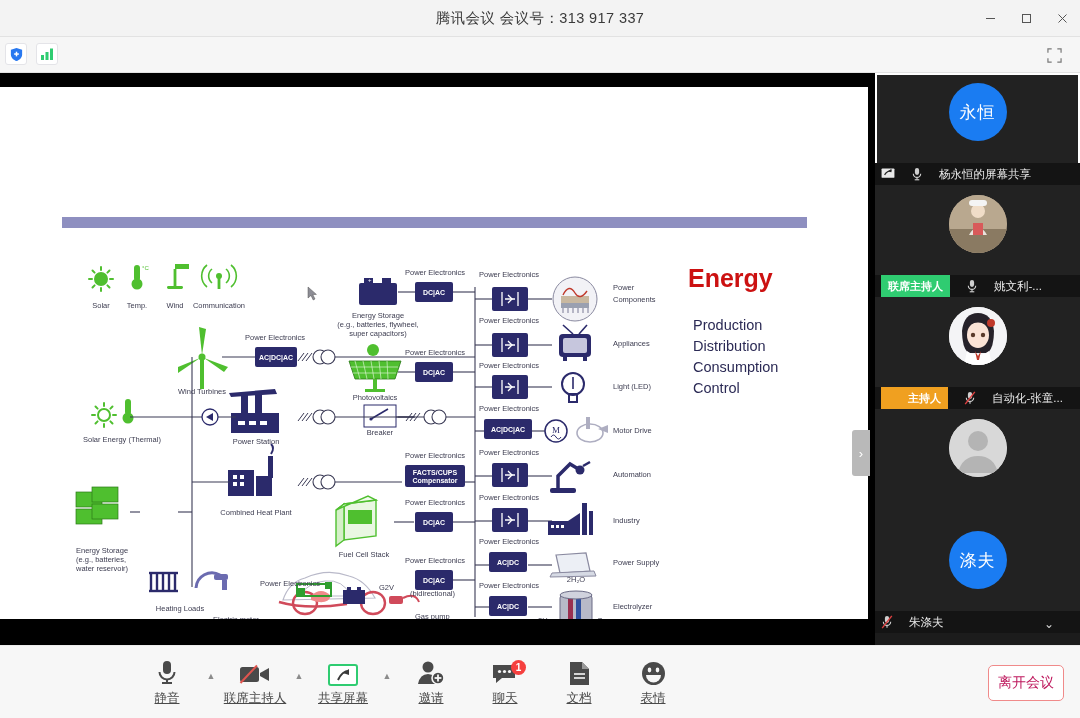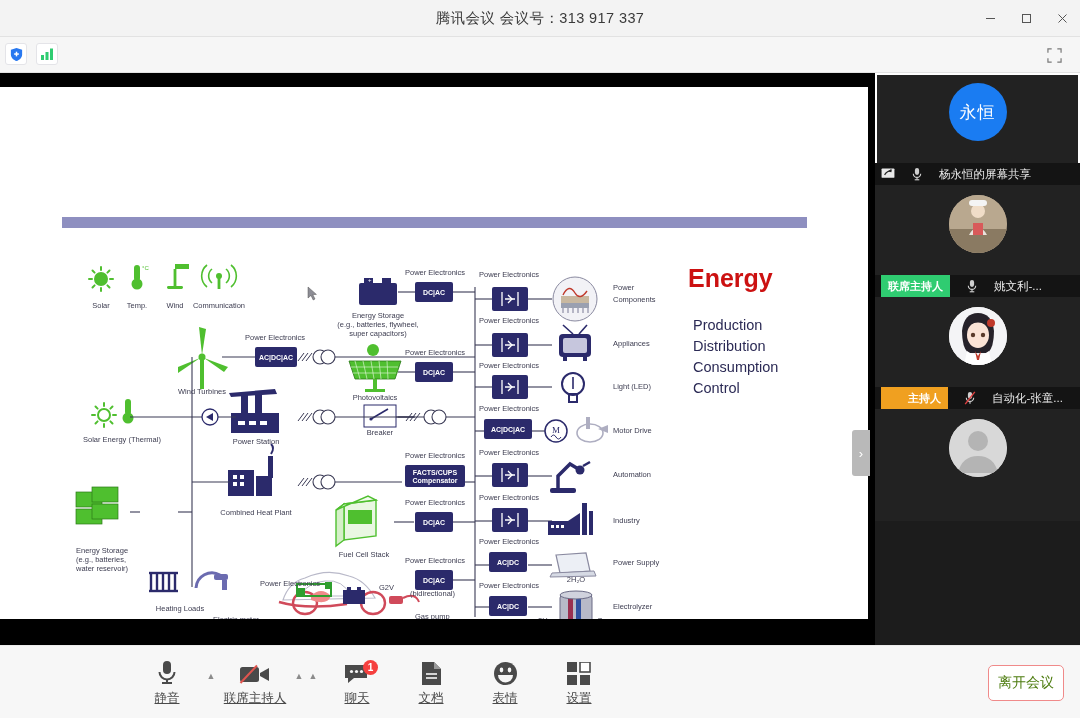--- a/index.html
+++ b/index.html
@@ -136,21 +136,21 @@
     min-width:15px; height:15px; padding:0 3px; border-radius:8px; background:#f5403f;
     color:#fff; font-size:10px; line-height:15px; text-align:center; font-weight:bold;
   }
   .sharebox {
     width:30px; height:22px; border:2px solid #2fcc71; border-radius:3px;
     display:flex; align-items:center; justify-content:center; background:#fff;
   }
   .leave {
     position:absolute; right:16px; top:19px; width:76px; height:36px;
     border:1px solid #f08a8a; border-radius:5px; background:#fff;
-    color:#4d7c0f; font-size:14px; display:flex; align-items:center; justify-content:center;
+    color:#be185d; font-size:14px; display:flex; align-items:center; justify-content:center;
   }
 </style>
 </head>
 <body>
 
 <div class="app">
 
   <div class="titlebar">
     <div class="title">腾讯会议 会议号：313 917 337</div>
     <div class="winbtns">
@@ -760,20 +760,33 @@
       <div class="ptile">
         <div class="pavatar grey">
           <svg class="silhouette" viewBox="0 0 58 58">
             <circle cx="29" cy="29" r="29" fill="#d8d8d8"></circle>
             <circle cx="29" cy="22" r="10" fill="#b4b4b4"></circle>
             <path d="M9 54 q4 -17 20 -17 q16 0 20 17z" fill="#b4b4b4"></path>
           </svg>
         </div>
       </div>
 
+      <div class="ptile">
+        <div class="pavatar blue">涤夫</div>
+        <div class="pbar">
+          <svg class="micic" viewBox="0 0 12 16">
+            <rect x="3.6" y="1" width="4.8" height="8" rx="2.4" fill="#cfcfcf"></rect>
+            <path d="M1.8 7.6 a4.2 4.2 0 0 0 8.4 0" stroke="#cfcfcf" stroke-width="1.3" fill="none"></path>
+            <line x1="6" y1="12" x2="6" y2="14.6" stroke="#cfcfcf" stroke-width="1.3"></line>
+            <line x1="0.5" y1="15" x2="11.5" y2="1" stroke="#e04040" stroke-width="1.6"></line>
+          </svg>
+          <span class="pname">朱涤夫</span>
+          <span class="chev-rail">⌄</span>
+        </div>
+      </div>
 
     </div>
   </div>
 
   <div class="bottombar">
     <div class="tools">
 
       <div class="tool">
         <div class="glyph">
           <svg width="22" height="26" viewBox="0 0 22 26">
@@ -792,22 +805,45 @@
           <svg width="32" height="24" viewBox="0 0 32 24">
             <rect x="1" y="5" width="19" height="15" rx="2.5" fill="#4a4a4a"></rect>
             <path d="M21 11 L30 6 L30 19 L21 14 Z" fill="#4a4a4a"></path>
             <line x1="1.5" y1="21" x2="18" y2="3.5" stroke="#e0554f" stroke-width="2"></line>
           </svg>
         </div>
         <div class="tlabel">联席主持人</div>
       </div>
       <div class="caret">▲</div>
 
+      <div class="tool">
+        <div class="glyph">
+          <div class="sharebox">
+            <svg width="17" height="15" viewBox="0 0 17 15">
+              <path d="M3 12 q4 -9 11 -9" stroke="#3a3a3a" stroke-width="2" fill="none"></path>
+              <path d="M14 1 l0 6 l-6 -2 Z" fill="#3a3a3a"></path>
+            </svg>
+          </div>
+        </div>
+        <div class="tlabel">共享屏幕</div>
+      </div>
       <div class="caret">▲</div>
 
+      <div class="tool">
+        <div class="glyph">
+          <svg width="28" height="25" viewBox="0 0 28 25">
+            <circle cx="11" cy="6" r="5.5" fill="#4a4a4a"></circle>
+            <path d="M1 23 q2 -10 10 -10 q8 0 10 10 z" fill="#4a4a4a"></path>
+            <circle cx="21" cy="17" r="6" fill="#4a4a4a" stroke="#f7f7f7" stroke-width="1.6"></circle>
+            <line x1="21" y1="13.6" x2="21" y2="20.4" stroke="#f7f7f7" stroke-width="1.8"></line>
+            <line x1="17.6" y1="17" x2="24.4" y2="17" stroke="#f7f7f7" stroke-width="1.8"></line>
+          </svg>
+        </div>
+        <div class="tlabel">邀请</div>
+      </div>
 
 
       <div class="tool">
         <div class="glyph">
           <svg width="26" height="23" viewBox="0 0 26 23">
             <path d="M1 2 h22 v13 h-13 l-6 5 v-5 h-3 z" fill="#4a4a4a"></path>
             <g fill="#f7f7f7">
               <circle cx="7.5" cy="8.5" r="1.6"></circle>
                 <circle cx="12.5" cy="8.5" r="1.6"></circle>
                 <circle cx="17.5" cy="8.5" r="1.6"></circle>
@@ -837,30 +873,19 @@
           <svg width="25" height="25" viewBox="0 0 25 25">
             <circle cx="12.5" cy="12.5" r="11.5" fill="#4a4a4a"></circle>
             <ellipse cx="8.5" cy="9" rx="1.8" ry="2.4" fill="#f7f7f7"></ellipse>
             <ellipse cx="16.5" cy="9" rx="1.8" ry="2.4" fill="#f7f7f7"></ellipse>
             <path d="M5 14 h15 a7.5 7.5 0 0 1 -15 0 z" fill="#f7f7f7"></path>
           </svg>
         </div>
         <div class="tlabel">表情</div>
       </div>
 
-      <div class="tool">
-        <div class="glyph">
-          <svg width="24" height="24" viewBox="0 0 24 24">
-            <rect x="0" y="0" width="10" height="10" fill="#4a4a4a"></rect>
-            <rect x="13" y="0" width="10" height="10" fill="#fff" stroke="#4a4a4a" stroke-width="1.6"></rect>
-            <rect x="0" y="13" width="10" height="10" fill="#4a4a4a"></rect>
-            <rect x="13" y="13" width="10" height="10" fill="#4a4a4a"></rect>
-          </svg>
-        </div>
-        <div class="tlabel">设置</div>
-      </div>
 
     </div>
 
     <div class="leave">离开会议</div>
   </div>
 
 </div>
 
 </body></html>

